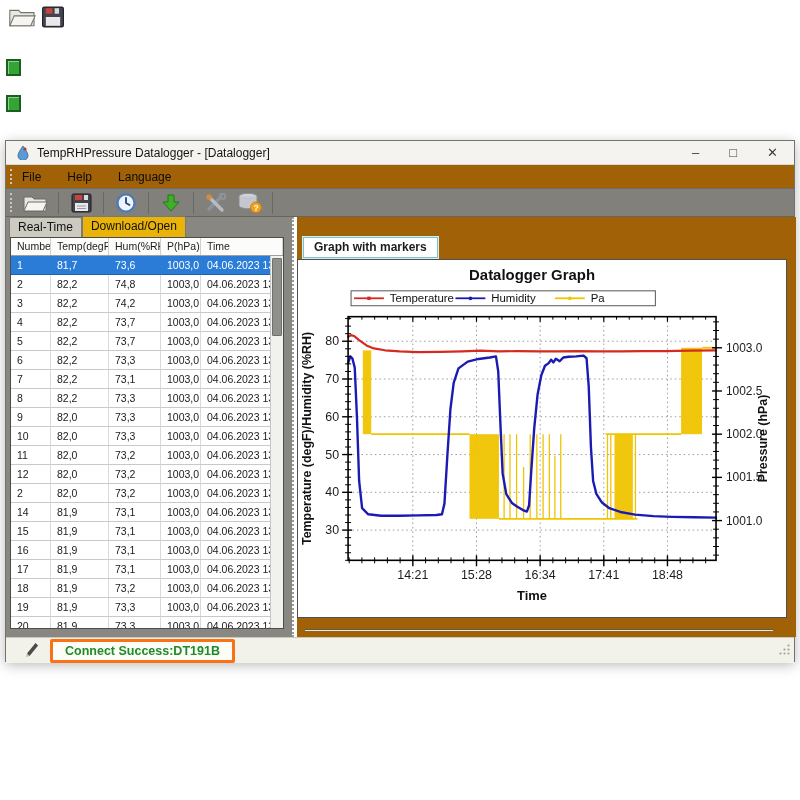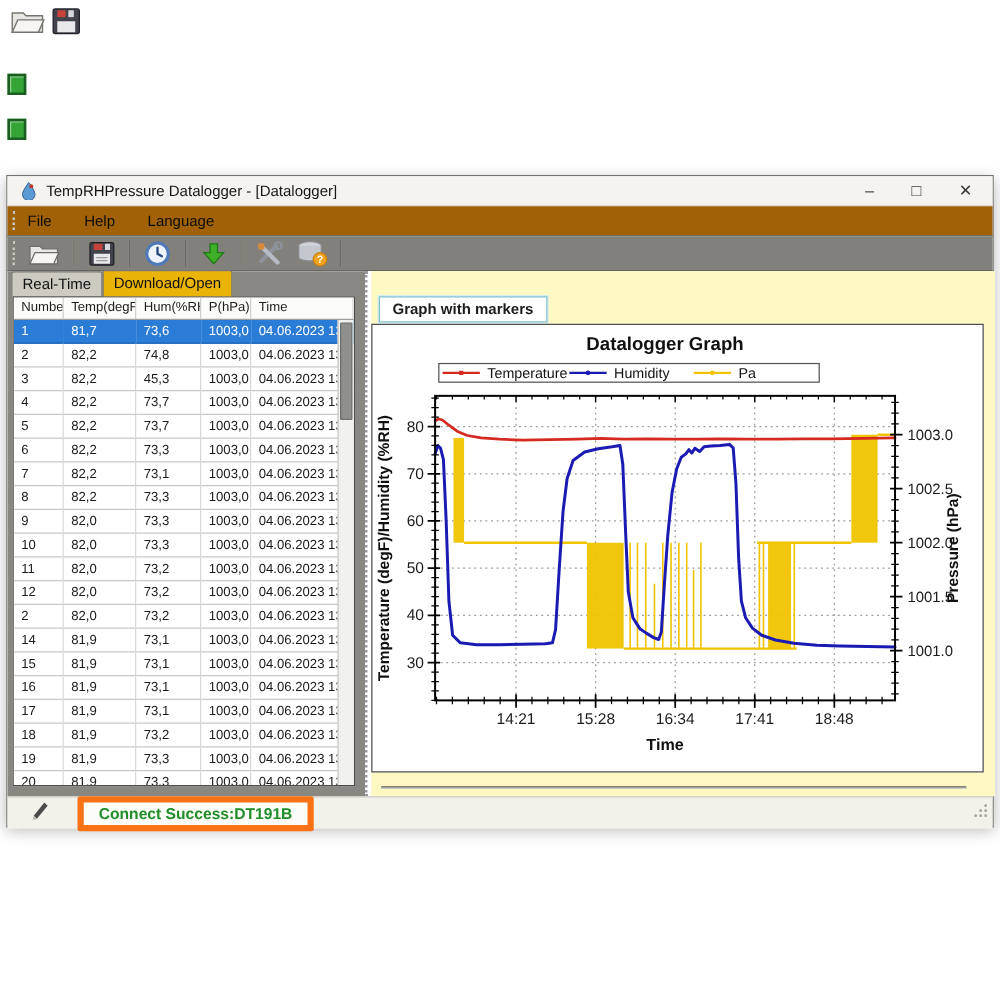--- a/index.html
+++ b/index.html
@@ -30,21 +30,21 @@
 
   .toolbar{height:28px;background:#81807b;display:flex;align-items:center;gap:6px;padding:0 8px 0 16px;
     border-bottom:1px solid #66645f;position:relative;}
   .tool-btn{width:28px;height:24px;display:flex;align-items:center;justify-content:center;}
   .tool-sep{width:1px;height:22px;background:#bdbbb4;border-right:1px solid #6a6863;margin:0 2px;}
 
   .content{position:relative;height:420px;background:#fff;}
   .left-panel{position:absolute;left:0;top:0;width:287px;height:420px;background:#898781;}
   .splitter{position:absolute;left:286px;top:0;width:5px;height:420px;background:#fff;
     border-left:2px dotted #9a99a2;}
-  .right-panel{position:absolute;left:291px;top:0;width:499px;height:420px;background:#fef9c3;}
+  .right-panel{position:absolute;left:291px;top:0;width:499px;height:420px;background:#a16207;}
 
   .tabs{position:absolute;left:3px;top:1px;display:flex;align-items:flex-end;height:19px;}
   .tab{font-size:12px;padding:2px 8px 3px;border:1px solid #7b7973;border-bottom:none;
     background:#cdcac2;color:#111;border-radius:2px 2px 0 0;}
   .tab.active{background:#eab308;padding-bottom:4px;position:relative;z-index:2;}
 
   .dtable{position:absolute;left:4px;top:20px;width:274px;height:392px;background:#fff;
     border:1px solid #4e4c48;display:flex;flex-direction:column;overflow:hidden;}
   .thead{display:flex;height:18px;border-bottom:1px solid #9e9e9e;background:#fcfcfa;flex:none;}
   .th{font-size:10.5px;color:#1d1d1d;padding:2px 0 0 6px;border-right:1px solid #cfcfcf;overflow:hidden;white-space:nowrap;}
@@ -59,21 +59,21 @@
   .vthumb{position:absolute;left:1px;right:1px;top:2px;height:78px;background:#8f8f8c;border:1px solid #6f6f6c;border-radius:1px;}
 
   .graph-btn{position:absolute;left:6px;top:20px;height:21px;padding:2px 10px 3px;background:#fff;
     border:1px solid #7fc0ca;box-shadow:0 0 0 1px #d6edf0;font-size:12px;font-weight:bold;color:#1c1c1c;}
   .chart-box{position:absolute;left:0;top:42px;width:490px;height:359px;border:1px solid #4f4f4f;background:#fff;}
   .chart-box svg{display:block;width:100%;height:100%;}
   .hrule{position:absolute;left:8px;top:412px;width:468px;height:2px;background:#5a5a58;border-bottom:1px solid #e6e6e2;}
 
   .statusbar{height:26px;background:#f2f1ea;border-top:1px solid #c9c8c0;display:flex;align-items:center;
     padding:0 10px 0 18px;position:relative;}
-  .status-chip{margin-left:22px;background:#fdfdf8;border:5px solid #f97316;border-radius:2px;
+  .status-chip{margin-left:10px;background:#fdfdf8;border:3px solid #f97316;border-radius:2px;
     padding:2px 12px;font-size:12.5px;font-weight:bold;color:#1e8c28;}
   .grip{position:absolute;right:3px;bottom:3px;}
 </style>
 </head>
 <body>
 
 <div class="artifact-strip">
   <span>
     <svg width="30" height="22" viewBox="0 0 26 20">
       <path d="M1 4h8l2 2h12v12H1Z" fill="#e9e7e2" stroke="#76746e"></path>
@@ -194,21 +194,21 @@
             <div class="tr">
               <div class="td c0">2</div>
               <div class="td c1">82,2</div>
               <div class="td c2">74,8</div>
               <div class="td c3">1003,0</div>
               <div class="td c4">04.06.2023 13...</div>
             </div>
             <div class="tr">
               <div class="td c0">3</div>
               <div class="td c1">82,2</div>
-              <div class="td c2">45,3</div>
+              <div class="td c2">74,2</div>
               <div class="td c3">1003,0</div>
               <div class="td c4">04.06.2023 13...</div>
             </div>
             <div class="tr">
               <div class="td c0">4</div>
               <div class="td c1">82,2</div>
               <div class="td c2">73,7</div>
               <div class="td c3">1003,0</div>
               <div class="td c4">04.06.2023 13...</div>
             </div>

